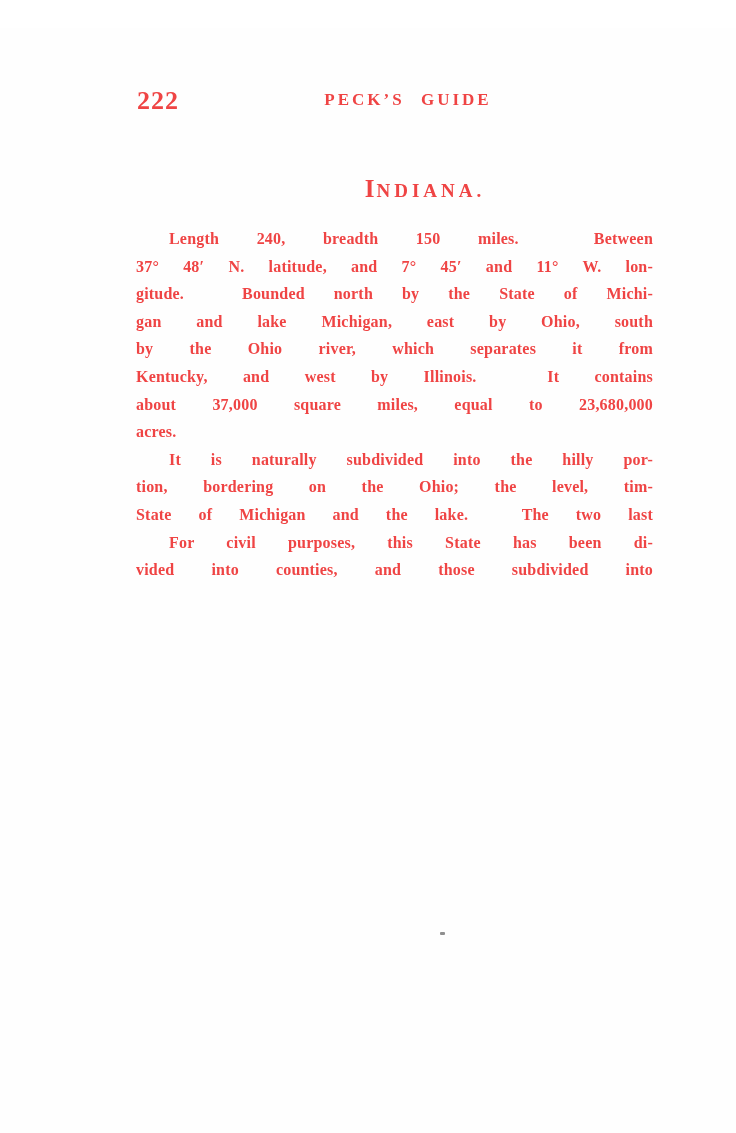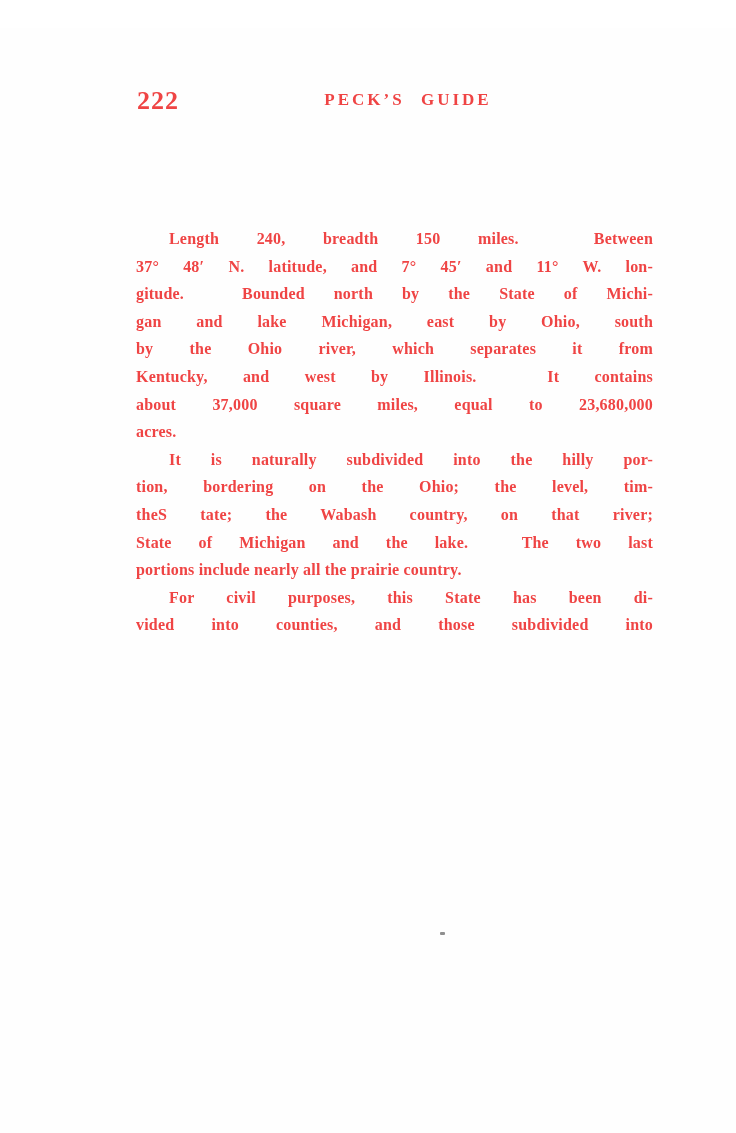--- a/index.html
+++ b/index.html
@@ -95,34 +95,33 @@
 </head>
 <body>
 
 <div class="page">
 
   <div class="header">
     <span class="pagenum">222</span>
     <span class="runhead">PECK’S GUIDE</span>
   </div>
 
+  <h2 class="section-title"><span class="initial">I</span><span>NDIANA.</span></h2>
 
   <div class="body-text">
       <div class="line indent">Length 240, breadth 150 miles.  Between</div>
       <div class="line">37° 48′ N. latitude, and 7° 45′ and 11° W. lon-</div>
       <div class="line">gitude.  Bounded north by the State of Michi-</div>
       <div class="line">gan and lake Michigan, east by Ohio, south</div>
       <div class="line">by the Ohio river, which separates it from</div>
       <div class="line">Kentucky, and west by Illinois.  It contains</div>
       <div class="line">about 37,000 square miles, equal to 23,680,000</div>
       <div class="line last">acres.</div>
       <div class="line indent">It is naturally subdivided into the hilly por-</div>
       <div class="line">tion, bordering on the Ohio; the level, tim-</div>
-      <div class="line">theS tate; the Wabash country, on that river;</div>
       <div class="line">State of Michigan and the lake.  The two last</div>
-      <div class="line last">portions include nearly all the prairie country.</div>
       <div class="line indent">For civil purposes, this State has been di-</div>
       <div class="line">vided into counties, and those subdivided into</div>
     </div>
 
   <div class="speck"></div>
 
 </div>
 
 </body></html>

